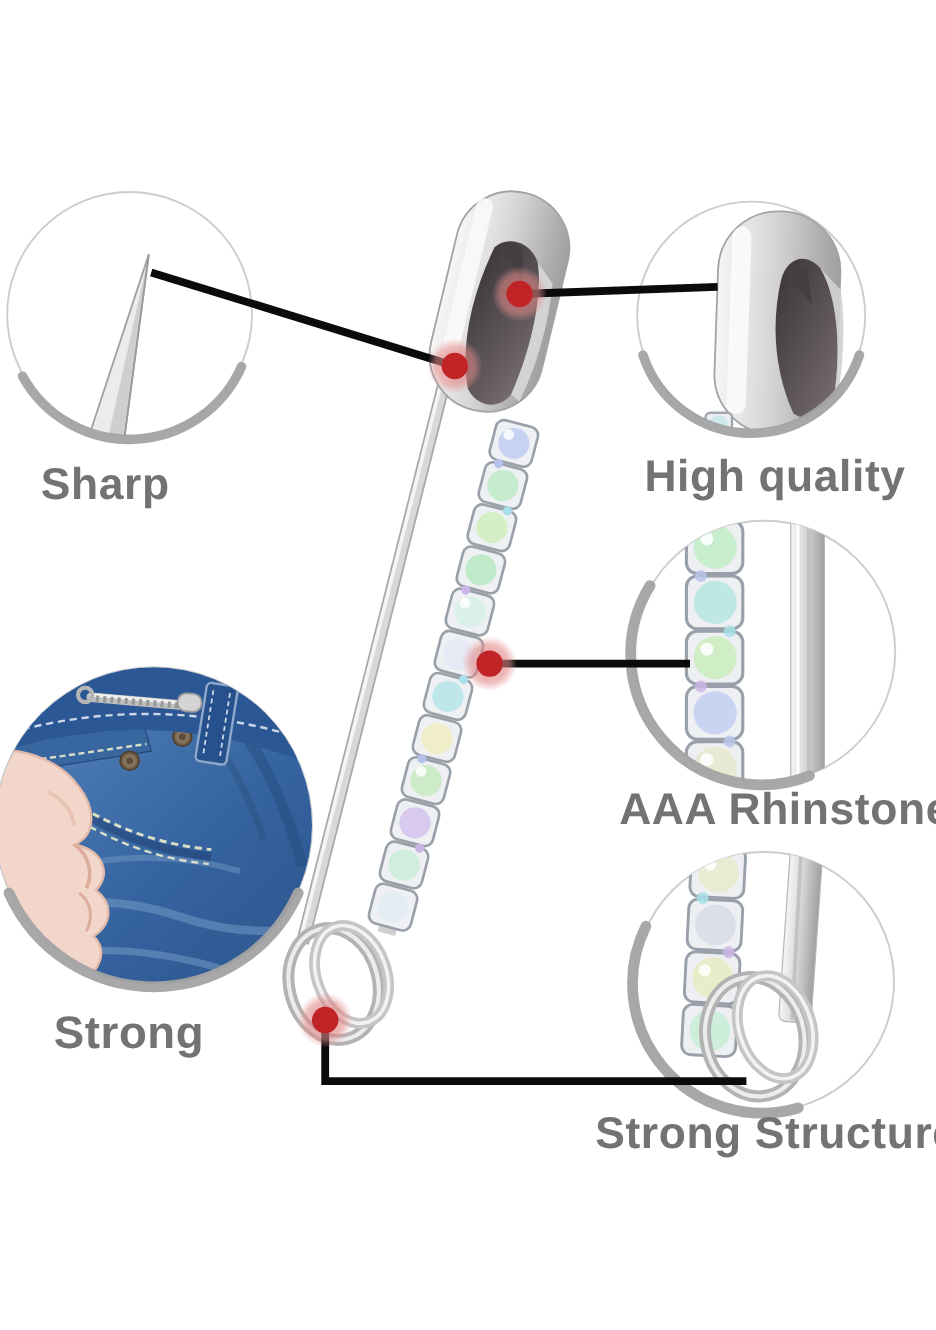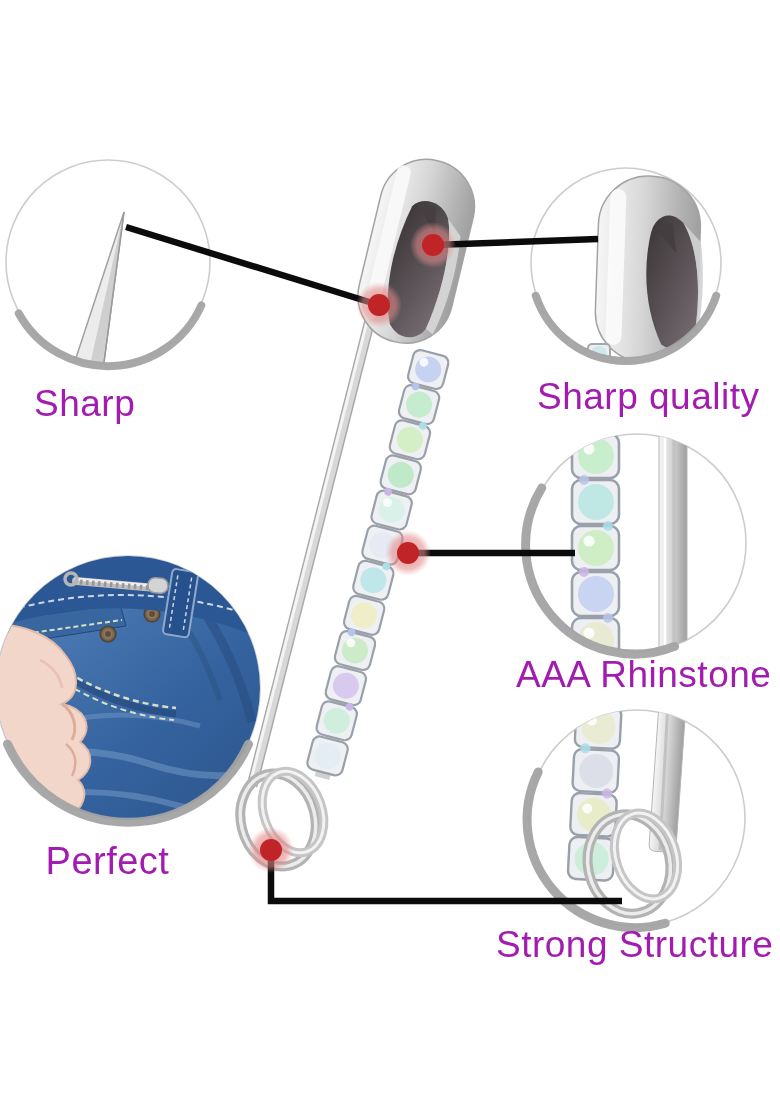--- a/index.html
+++ b/index.html
@@ -2,21 +2,21 @@
 <html><head>
 <meta charset="utf-8">
 <style>
   html,body{margin:0;padding:0;background:#ffffff;}
   .stage{
     position:relative;width:780px;height:1108px;background:#ffffff;
     overflow:hidden;font-family:"Liberation Sans", sans-serif;
   }
   .artwork{position:absolute;left:0;top:0;}
   .lbl{
-    position:absolute;color:#a21caf;font-weight:400;
+    position:absolute;color:#737373;font-weight:700;
     font-size:37px;line-height:1.1;white-space:nowrap;
     letter-spacing:0.5px;
   }
   #lbl-sharp{left:34px;top:384px;}
   #lbl-high{left:537px;top:377px;}
   #lbl-aaa{left:516px;top:655px;}
   #lbl-strong{left:496px;top:925px;}
   #lbl-perfect{left:15px;top:834px;width:185px;text-align:center;font-size:38px;line-height:54px;white-space:normal;}
   #lbl-perfect span{display:block;}
 </style>
@@ -294,23 +294,23 @@
       </g>
       <g>
         <circle cx="271" cy="850" r="23" fill="url(#gHalo)"></circle>
           <circle cx="271" cy="850" r="11" fill="#c12427"></circle>
       </g>
     </g>
   </svg>
 
   <div class="lbl" id="lbl-sharp">Sharp</div>
 
-  <div class="lbl" id="lbl-high">Sharp quality</div>
+  <div class="lbl" id="lbl-high">High quality</div>
 
   <div class="lbl" id="lbl-aaa">AAA Rhinstone</div>
 
   <div class="lbl" id="lbl-strong">Strong Structure</div>
 
   <div class="lbl" id="lbl-perfect">
-    <span>Perfect</span>
+    <span>Strong</span>
   </div>
 
 </div>
 
 </body></html>

